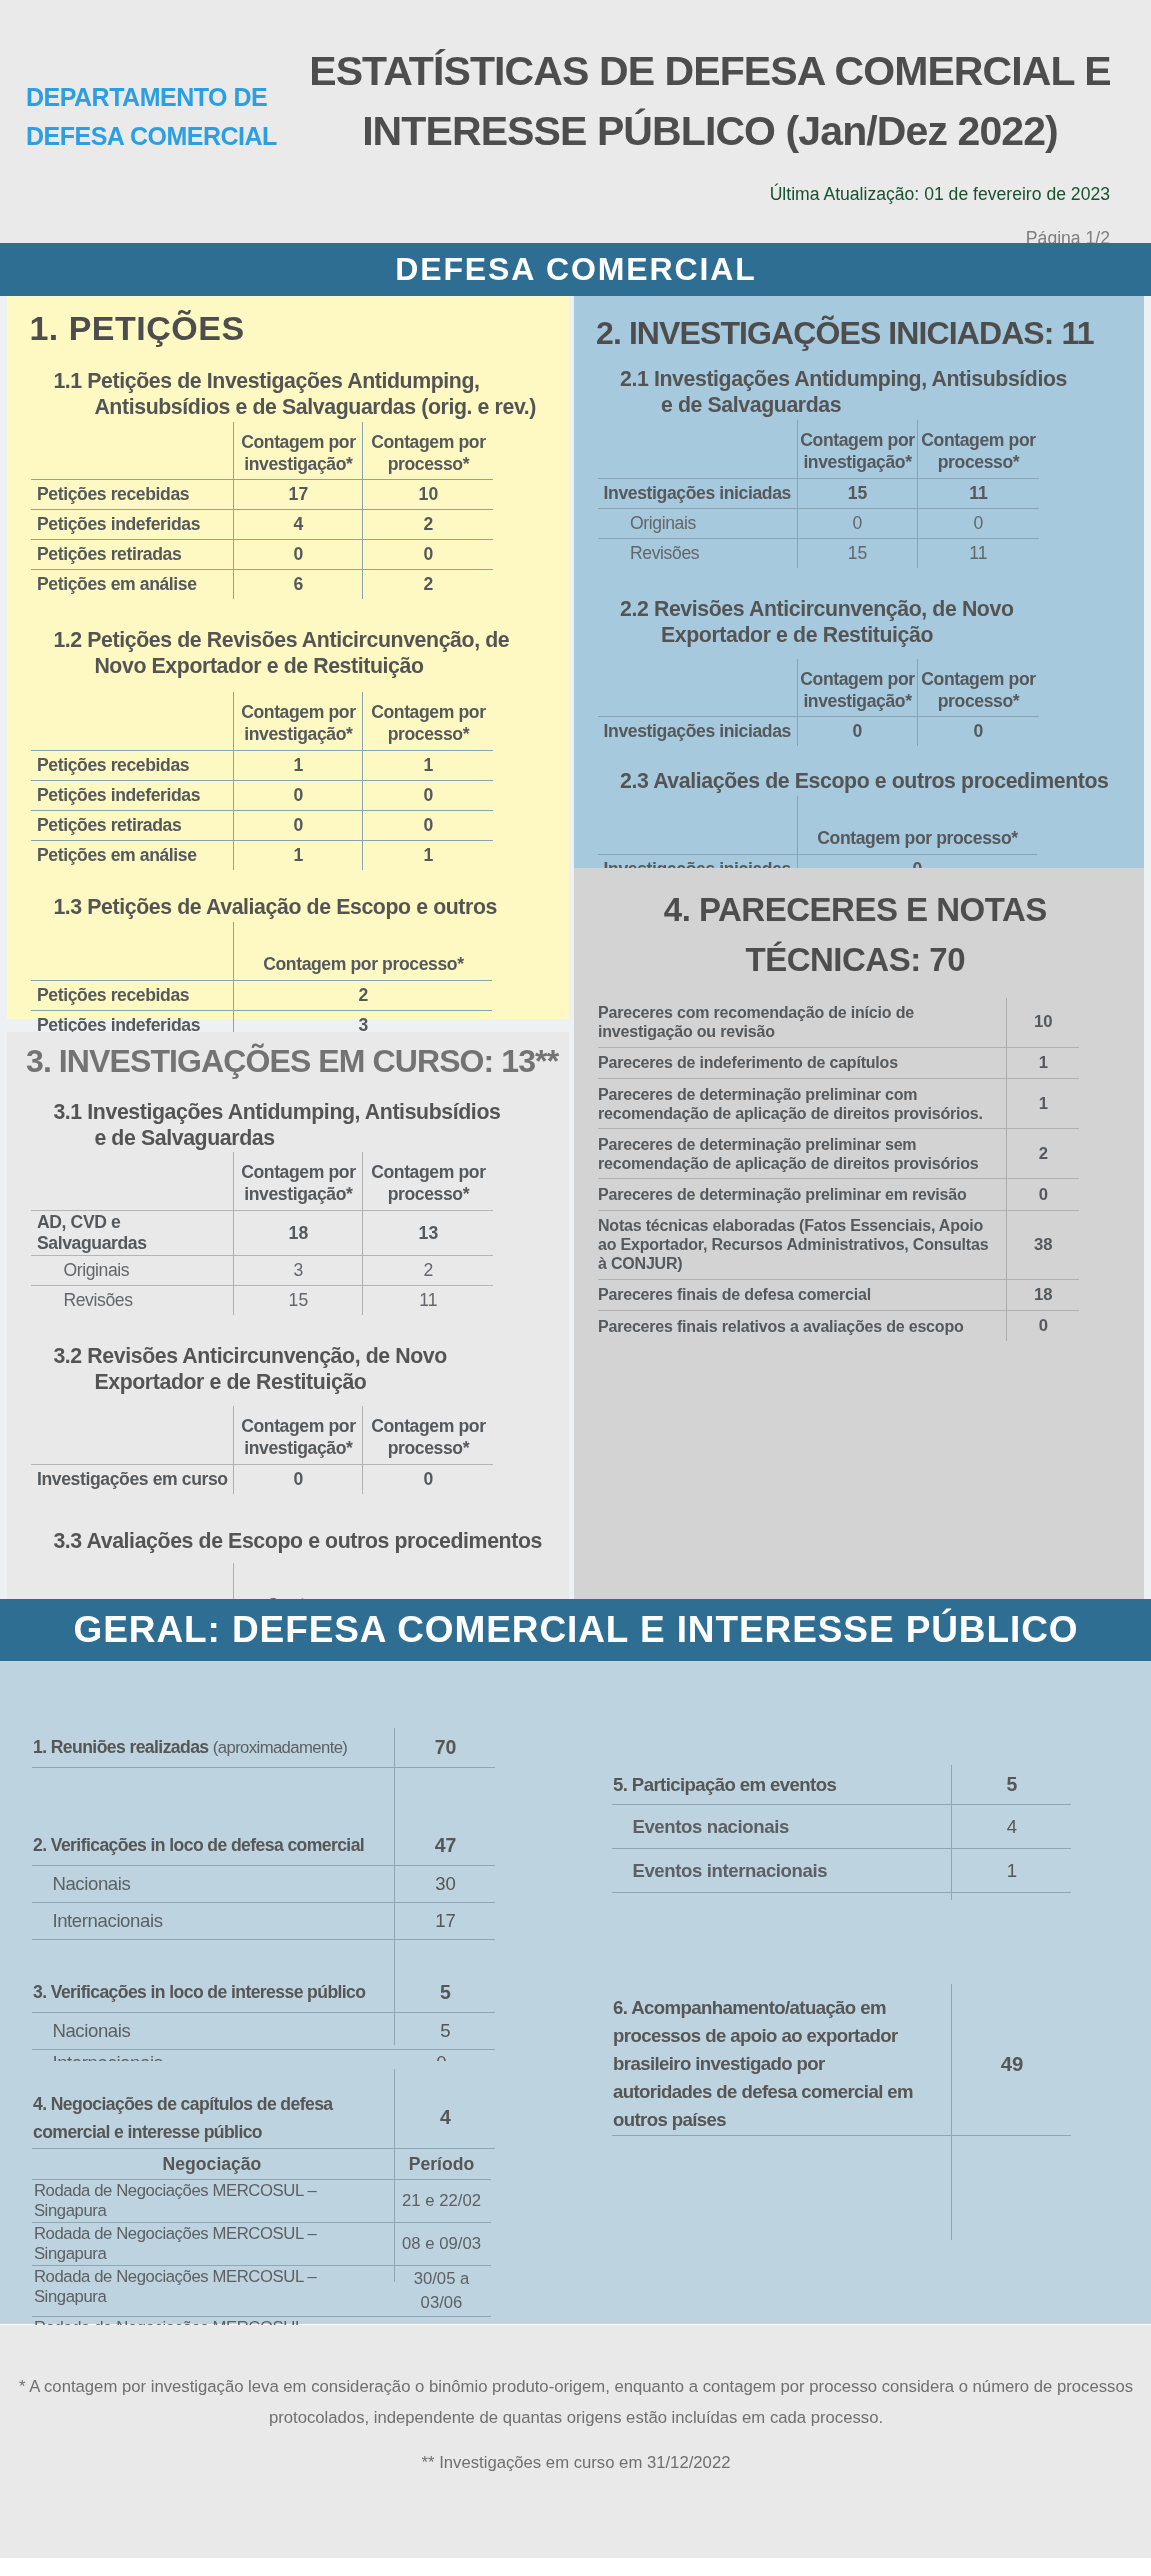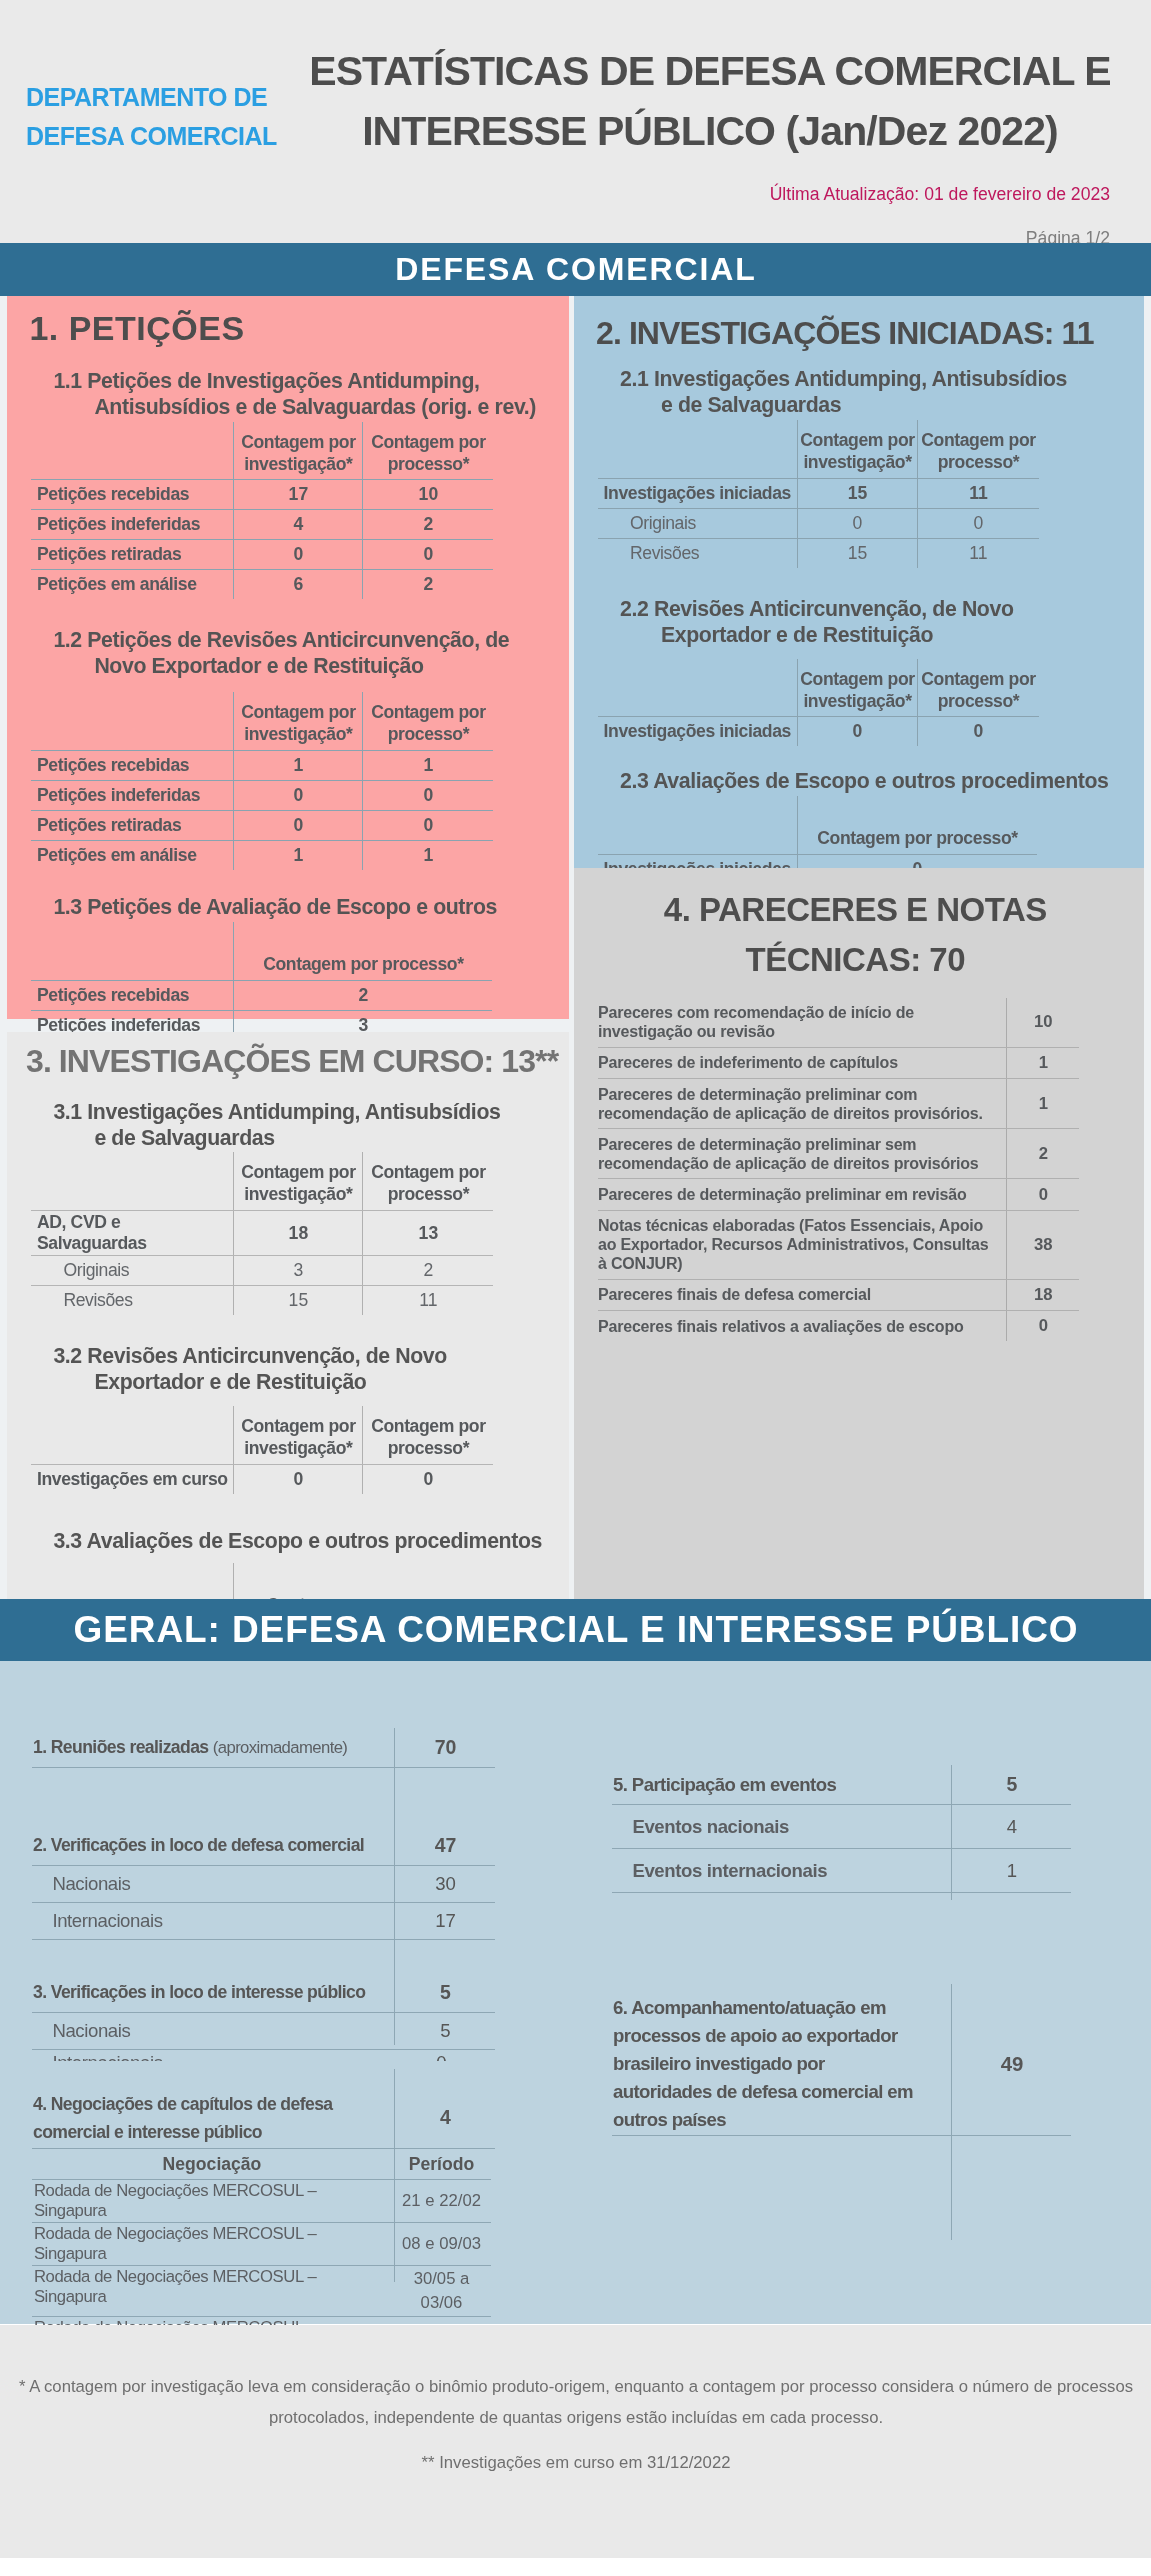--- a/index.html
+++ b/index.html
@@ -4,30 +4,30 @@
 <style>
   html,body{margin:0;padding:0;background:#fff;}
   .page{position:relative;width:1152px;height:2576px;background:#ffffff;overflow:hidden;
         font-family:"Liberation Sans",sans-serif;color:#565656;}
   
   .header{position:absolute;left:0;top:0;width:1152px;height:243px;background:#eaeaea;}
   .dept{position:absolute;left:26px;top:78px;font-size:25px;font-weight:bold;color:#2b9fe2;
         line-height:39px;white-space:pre-line;letter-spacing:-0.5px;}
   .title{position:absolute;left:297px;top:41px;width:826px;text-align:center;font-size:41px;
          font-weight:bold;color:#4d4d4d;line-height:60px;white-space:pre-line;letter-spacing:-0.9px;}
-  .meta1{position:absolute;right:42px;top:184px;font-size:17.6px;color:#be185d;}
+  .meta1{position:absolute;right:42px;top:184px;font-size:17.6px;color:#14532d;}
   .meta2{position:absolute;right:42px;top:228px;font-size:17.6px;color:#7e7e7e;}
   
   .banner1{position:absolute;left:0;top:243px;width:1152px;height:53px;background:#2f6e93;color:#fff;
            text-align:center;line-height:53px;font-size:32px;font-weight:bold;letter-spacing:1.9px;}
   .banner2{position:absolute;left:0;top:1599px;width:1152px;height:62px;background:#2f6e93;color:#fff;
            text-align:center;line-height:62px;font-size:37px;font-weight:bold;letter-spacing:0.9px;}
   
   .midband{position:absolute;left:0;top:296px;width:1152px;height:1303px;background:#eef1f3;}
-  .pbl{position:absolute;left:7.4px;top:296px;width:562px;height:723px;background:#fca5a5;}
+  .pbl{position:absolute;left:7.4px;top:296px;width:562px;height:723px;background:#fef9c3;}
   .pgl{position:absolute;left:7.4px;top:1032px;width:562px;height:567px;background:#e9e9e9;}
   .pbr{position:absolute;left:574px;top:296px;width:570px;height:572px;background:#a7c9dd;}
   .pgr{position:absolute;left:574px;top:868px;width:570px;height:731px;background:#d3d3d3;}
   .geralbg{position:absolute;left:0;top:1661px;width:1152px;height:663px;background:#bdd3df;}
   .footarea{position:absolute;left:0;top:2325px;width:1152px;height:233px;background:#e9e9e9;}
   
   .h1{margin:15px 0 0 22px;font-size:34px;font-weight:bold;color:#4d4d4d;line-height:35px;letter-spacing:0.5px;}
   .h2{margin:20.4px 0 0 22px;font-size:32px;font-weight:bold;color:#4d4d4d;line-height:35px;letter-spacing:-0.9px;}
   .h3{margin:11px 0 0 18.6px;font-size:32px;font-weight:bold;color:#737373;line-height:37px;letter-spacing:-0.9px;}
   .h4{padding:16.7px 7.4px 0 0;text-align:center;font-size:33px;font-weight:bold;color:#4d4d4d;

